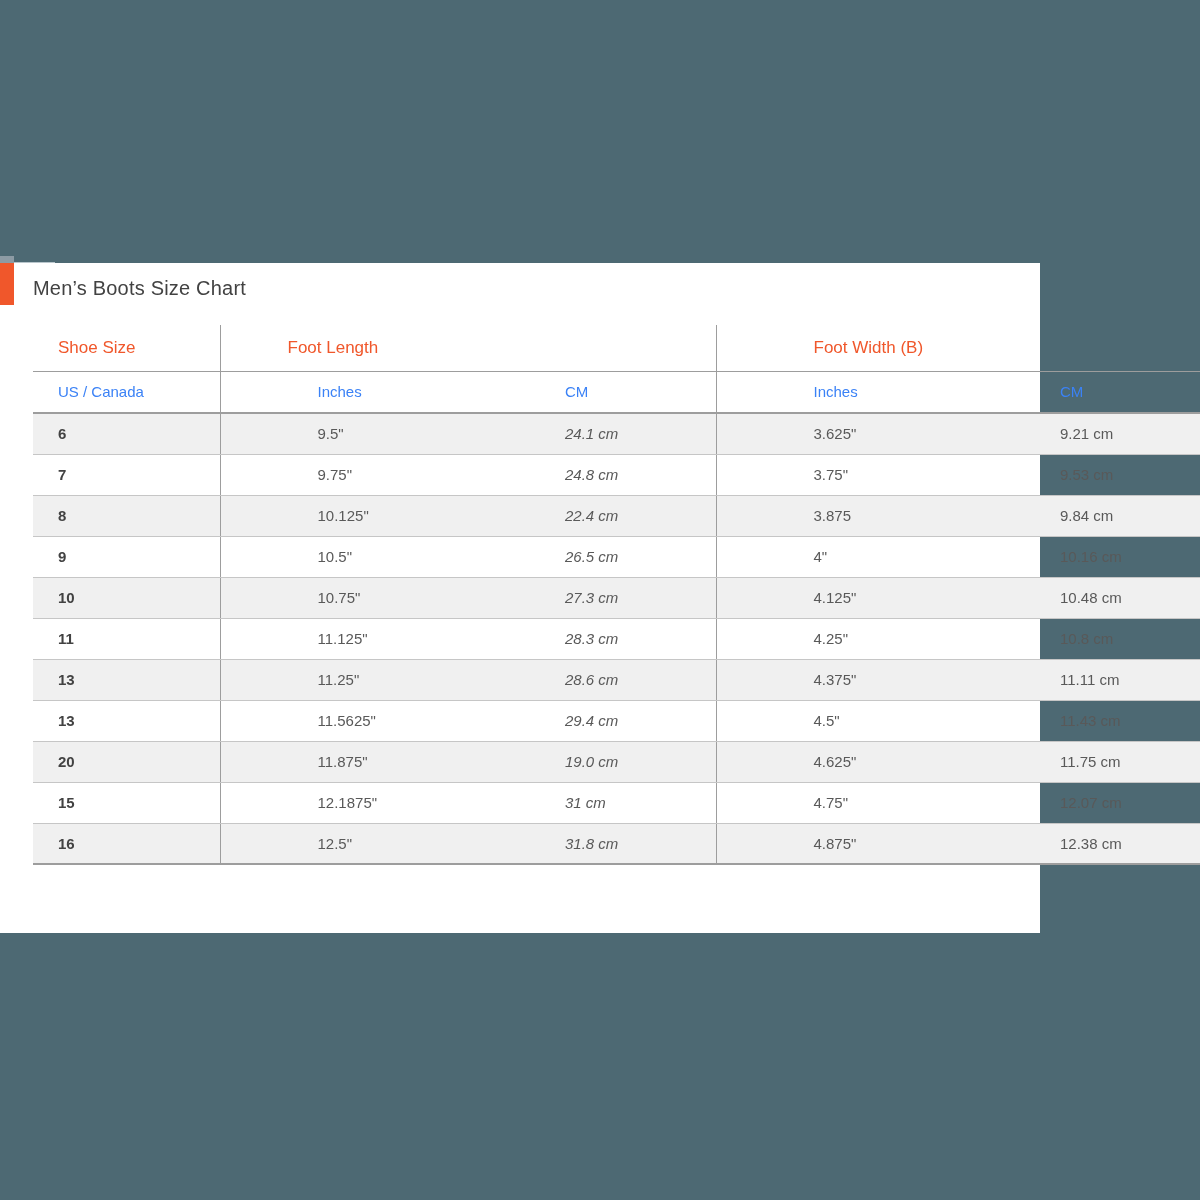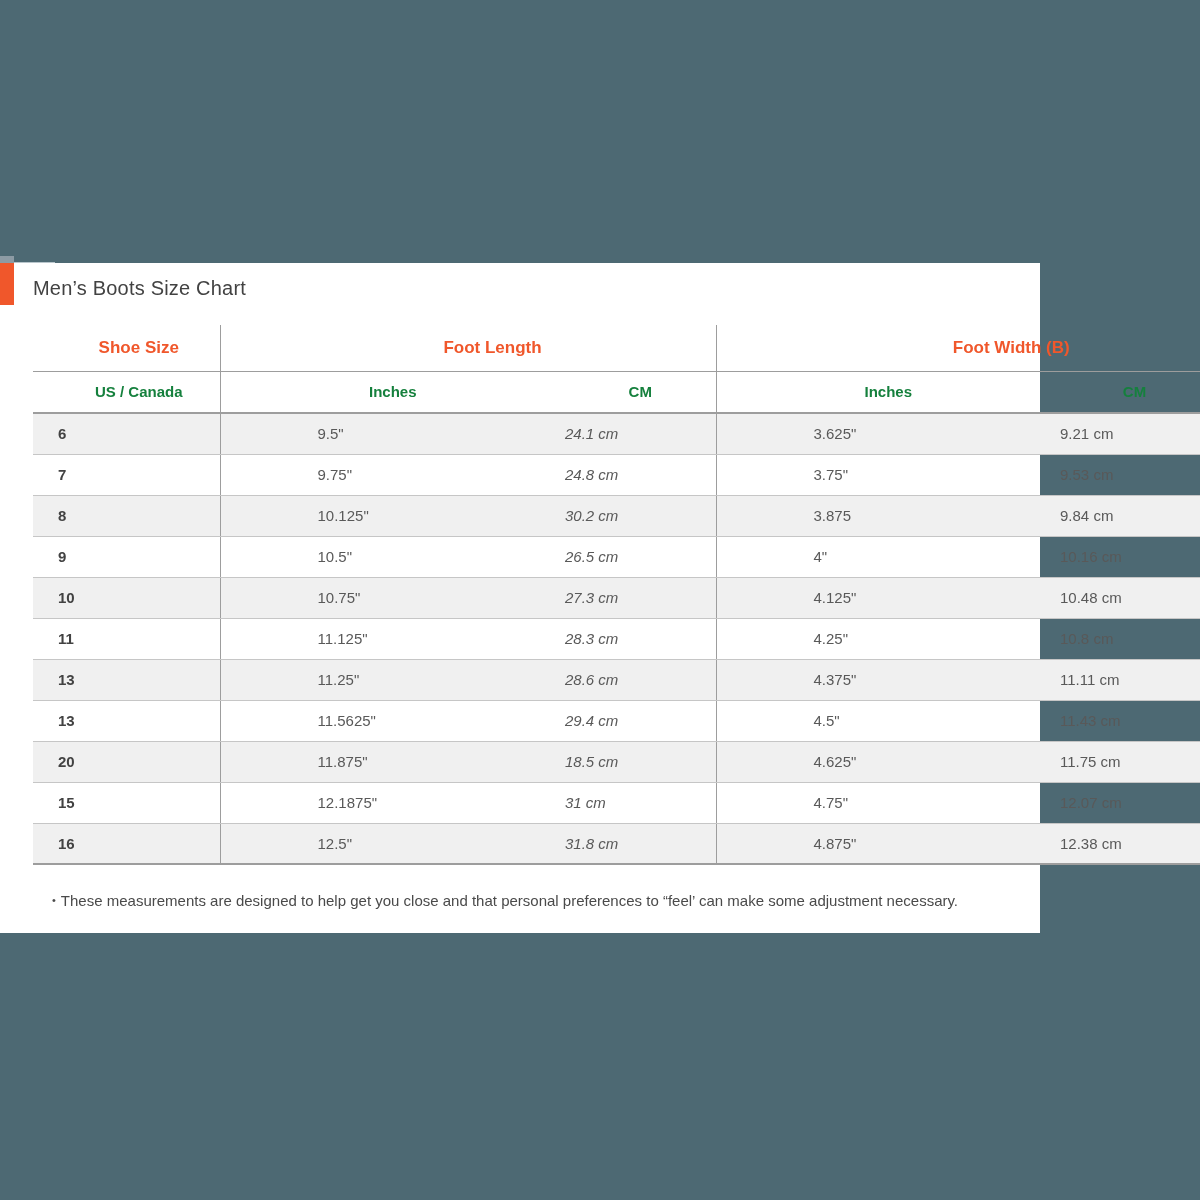--- a/index.html
+++ b/index.html
@@ -42,38 +42,38 @@
     border-collapse:collapse;
     table-layout:fixed;
   }
   col.c1 { width:187px; }
   col.c2 { width:248px; }
   col.c3 { width:248px; }
   col.c4 { width:247px; }
   col.c5 { width:246px; }
 
   thead th {
-    text-align:center;
+    text-align:left;
     vertical-align:middle;
-    font-weight:bold;
+    font-weight:normal;
   }
   tr.group-header th {
     height:46px;
     font-size:17px;
     color:#f0572b;
     border-bottom:1px solid #9d9d9d;
   }
   tr.group-header th:nth-child(1) { padding-left:25px; border-right:1px solid #9d9d9d; }
-  tr.group-header th:nth-child(2) { padding-left:49px; border-right:1px solid #9d9d9d; }
+  tr.group-header th:nth-child(2) { padding-left:67px; border-right:1px solid #9d9d9d; }
   tr.group-header th:nth-child(3) { padding-left:97px; }
 
   tr.sub-header th {
     height:42px;
     font-size:15px;
-    color:#15803d;
+    color:#3b82f6;
     border-bottom:2px solid #9d9d9d;
   }
   tr.sub-header th:nth-child(1) { padding-left:25px; border-right:1px solid #9d9d9d; }
   tr.sub-header th:nth-child(3) { border-right:1px solid #9d9d9d; }
   tr.sub-header th:nth-child(2),
   tr.sub-header th:nth-child(3),
   tr.sub-header th:nth-child(4),
   tr.sub-header th:nth-child(5) { padding-left:97px; }
 
   tbody td {
@@ -153,21 +153,21 @@
         <tr>
           <td>7</td>
           <td>9.75"</td>
           <td>24.8 cm</td>
           <td>3.75"</td>
           <td>9.53 cm</td>
         </tr>
         <tr>
           <td>8</td>
           <td>10.125"</td>
-          <td>30.2 cm</td>
+          <td>22.4 cm</td>
           <td>3.875</td>
           <td>9.84 cm</td>
         </tr>
         <tr>
           <td>9</td>
           <td>10.5"</td>
           <td>26.5 cm</td>
           <td>4"</td>
           <td>10.16 cm</td>
         </tr>
@@ -195,37 +195,34 @@
         <tr>
           <td>13</td>
           <td>11.5625"</td>
           <td>29.4 cm</td>
           <td>4.5"</td>
           <td>11.43 cm</td>
         </tr>
         <tr>
           <td>20</td>
           <td>11.875"</td>
-          <td>18.5 cm</td>
+          <td>19.0 cm</td>
           <td>4.625"</td>
           <td>11.75 cm</td>
         </tr>
         <tr>
           <td>15</td>
           <td>12.1875"</td>
           <td>31 cm</td>
           <td>4.75"</td>
           <td>12.07 cm</td>
         </tr>
         <tr>
           <td>16</td>
           <td>12.5"</td>
           <td>31.8 cm</td>
           <td>4.875"</td>
           <td>12.38 cm</td>
         </tr>
       </tbody>
   </table>
 
-  <div class="footnote">
-    <span class="bullet">•</span><span>These measurements are designed to help get you close and that personal preferences to “feel’ can make some adjustment necessary.</span>
-  </div>
 </div>
 
 </body></html>

